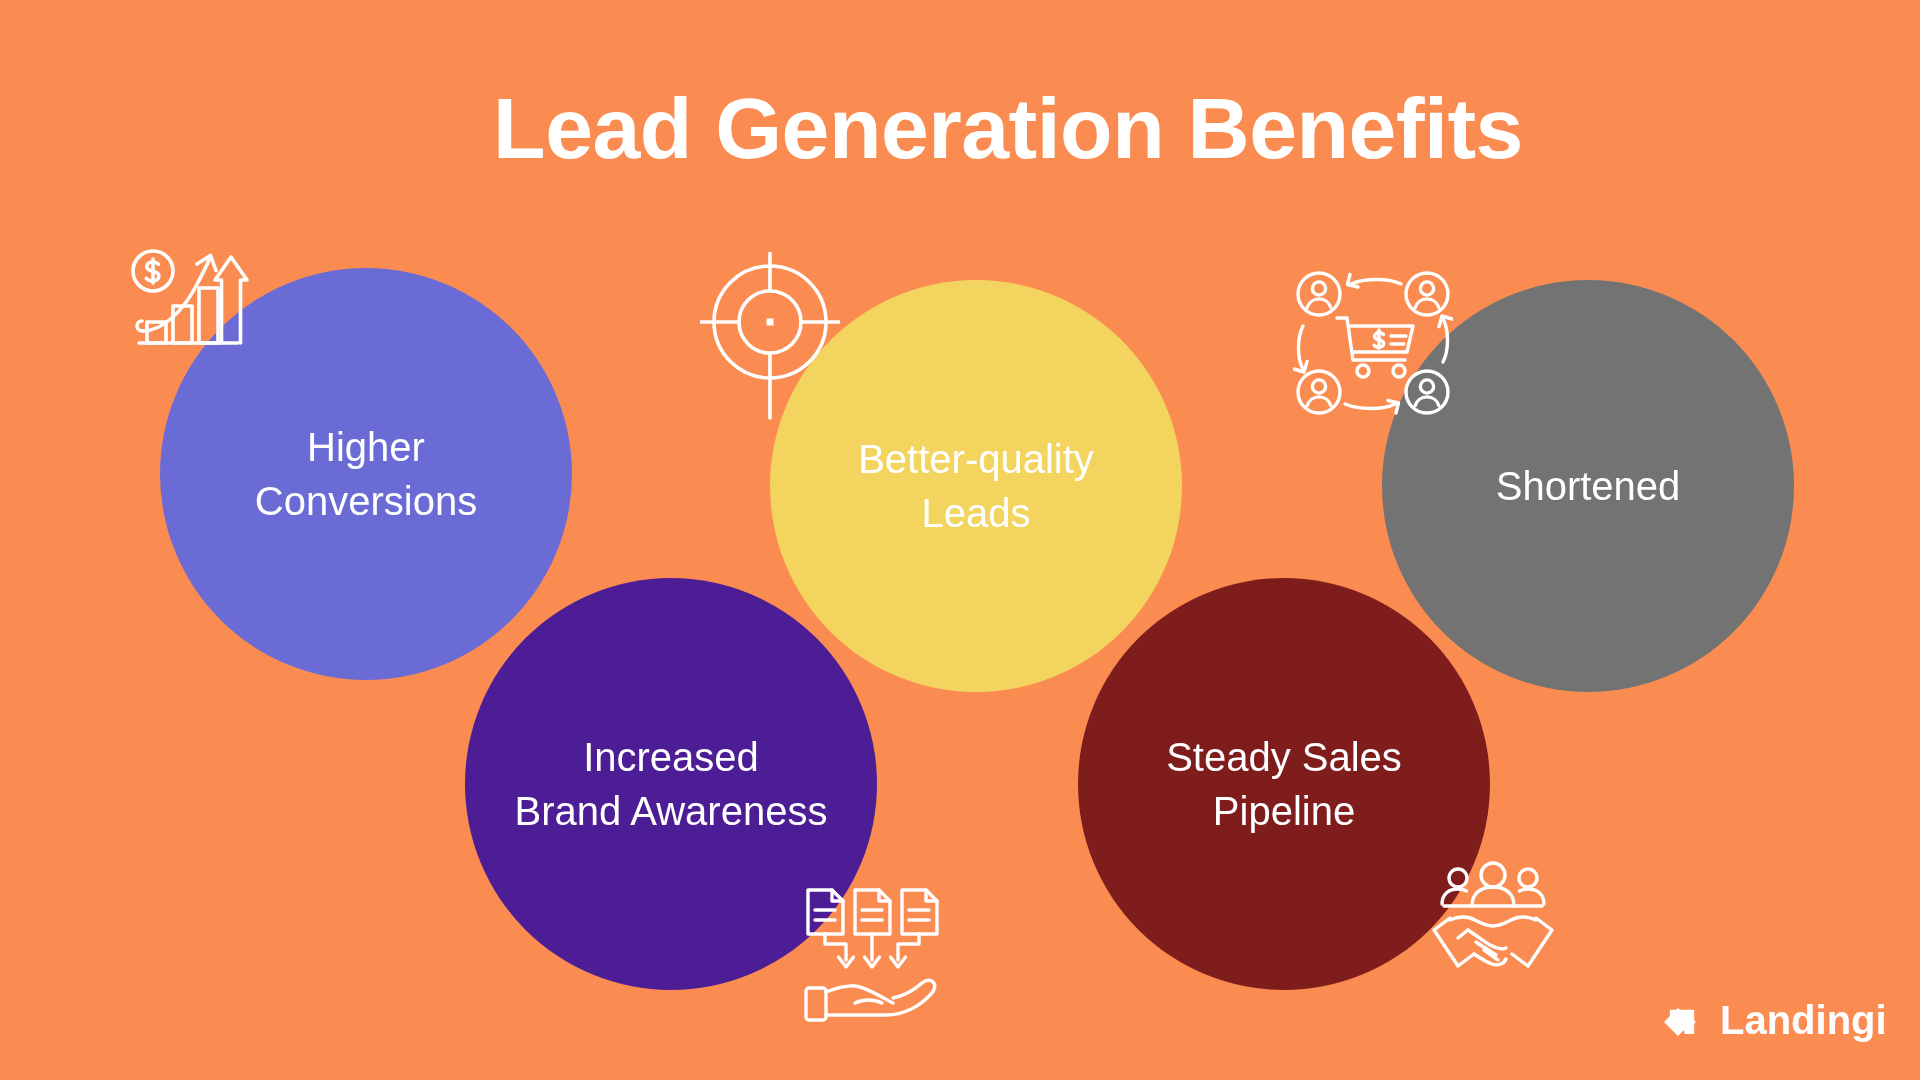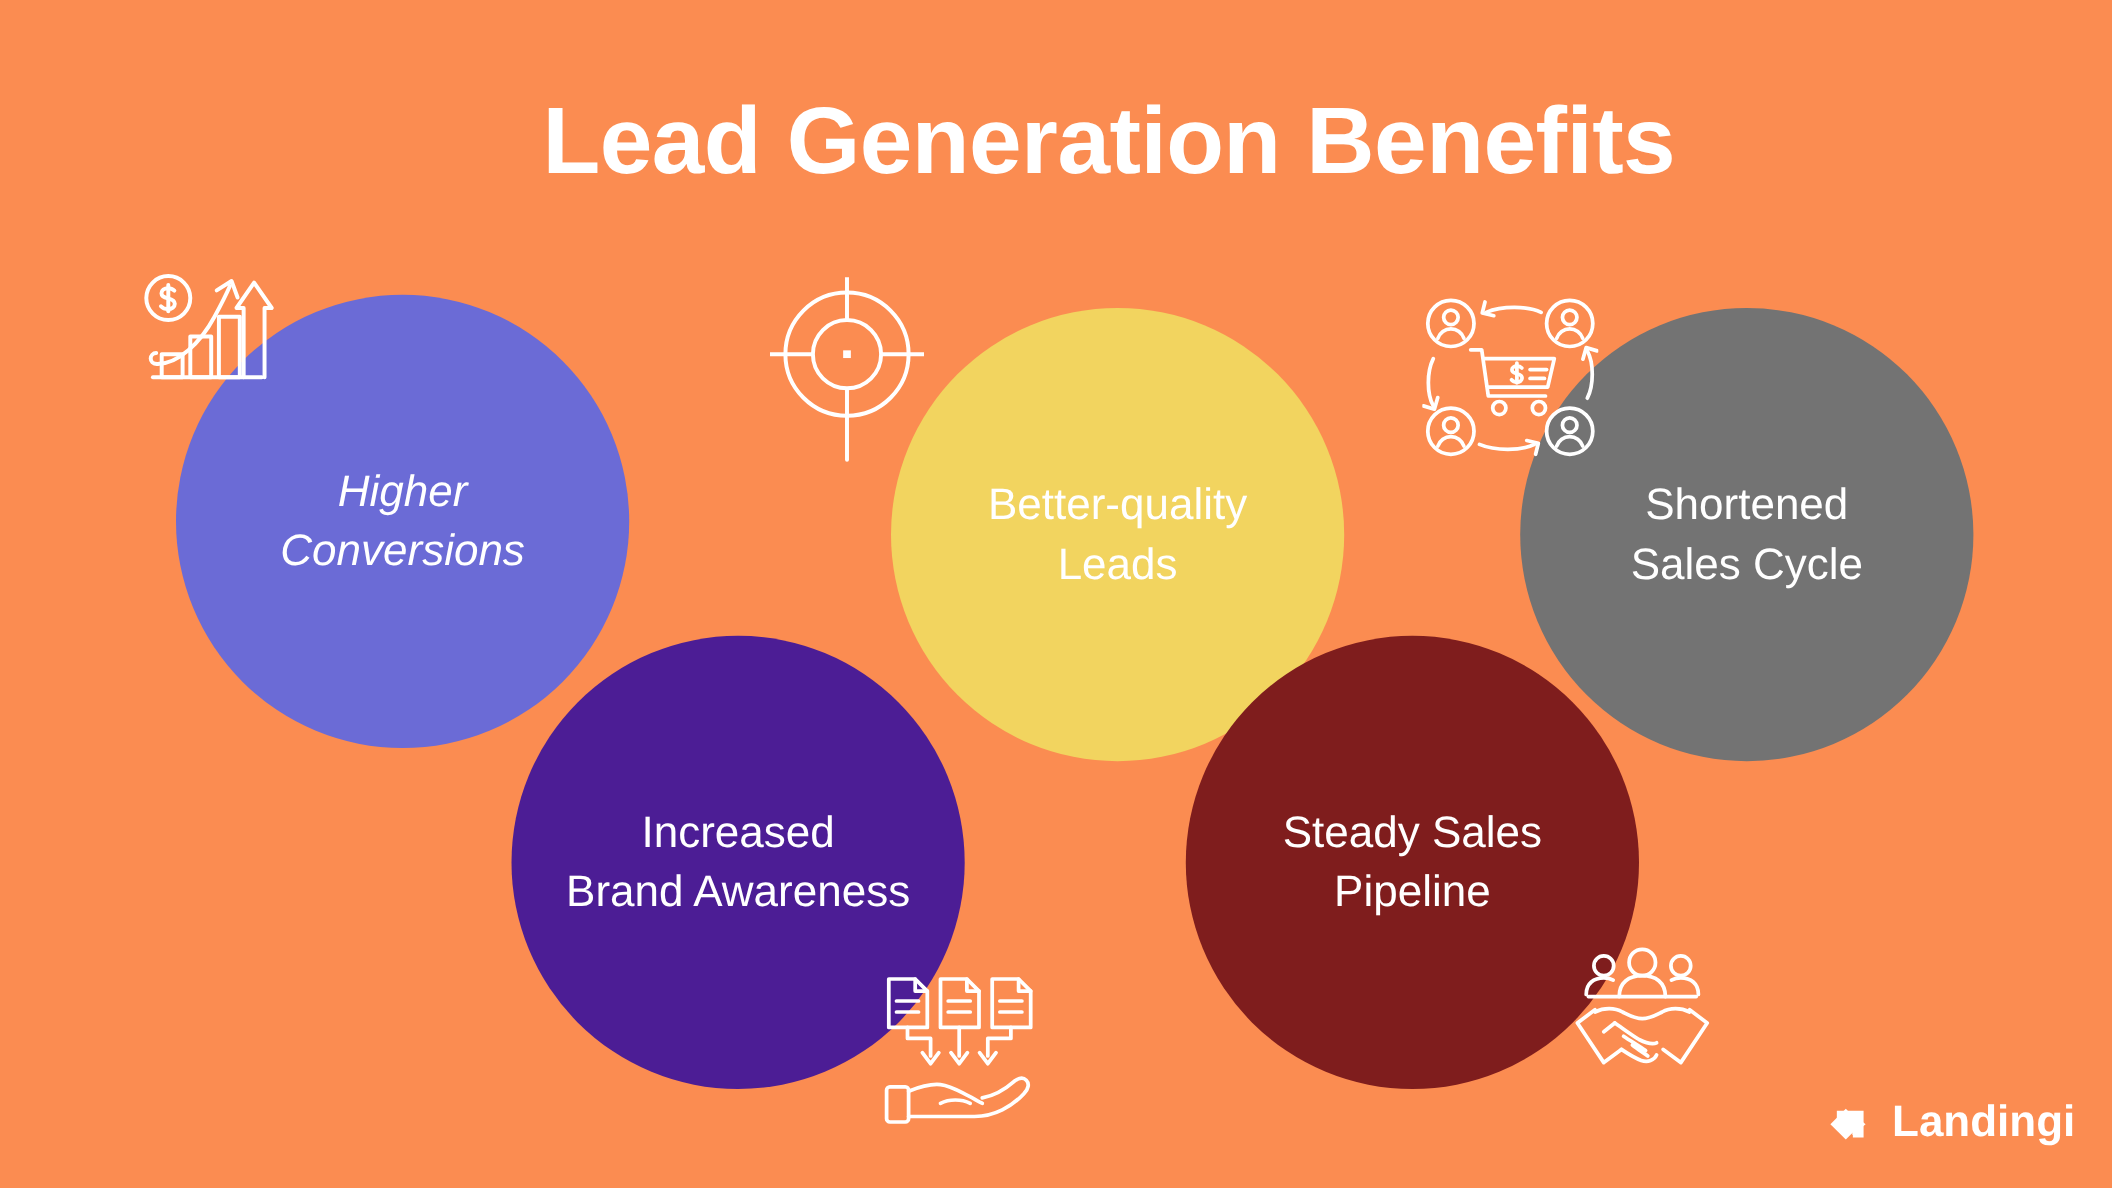--- a/index.html
+++ b/index.html
@@ -48,24 +48,23 @@
   .bubble-label {
     padding: 0 18px;
     display: block;
   }
 
   
   #bubble-higher-conversions {
     left: 160px;  top: 268px;  width: 412px;  height: 412px;
     background: #6B6BD6;
     z-index: 2;
-    font-style: italic;
   }
   #bubble-better-quality-leads {
-    left: 810px;  top: 280px;  width: 412px;  height: 412px;
+    left: 770px;  top: 280px;  width: 412px;  height: 412px;
     background: #F2D45F;
     z-index: 2;
     text-align: center;
   }
   #bubble-shortened-sales-cycle {
     left: 1382px; top: 280px;  width: 412px;  height: 412px;
     background: #737373;
     z-index: 2;
   }
   #bubble-increased-brand-awareness {
@@ -129,21 +128,20 @@
   <div class="bubble" id="bubble-better-quality-leads">
     <span class="bubble-label">
       <span>Better-quality</span><br>
       <span>Leads</span>
     </span>
   </div>
 
   <div class="bubble" id="bubble-shortened-sales-cycle">
     <span class="bubble-label">
       <span>Shortened</span><br>
-      <span>Sales Cycle</span>
     </span>
   </div>
 
   <div class="bubble" id="bubble-increased-brand-awareness">
     <span class="bubble-label">
       <span>Increased</span><br>
       <span>Brand Awareness</span>
     </span>
   </div>
 

